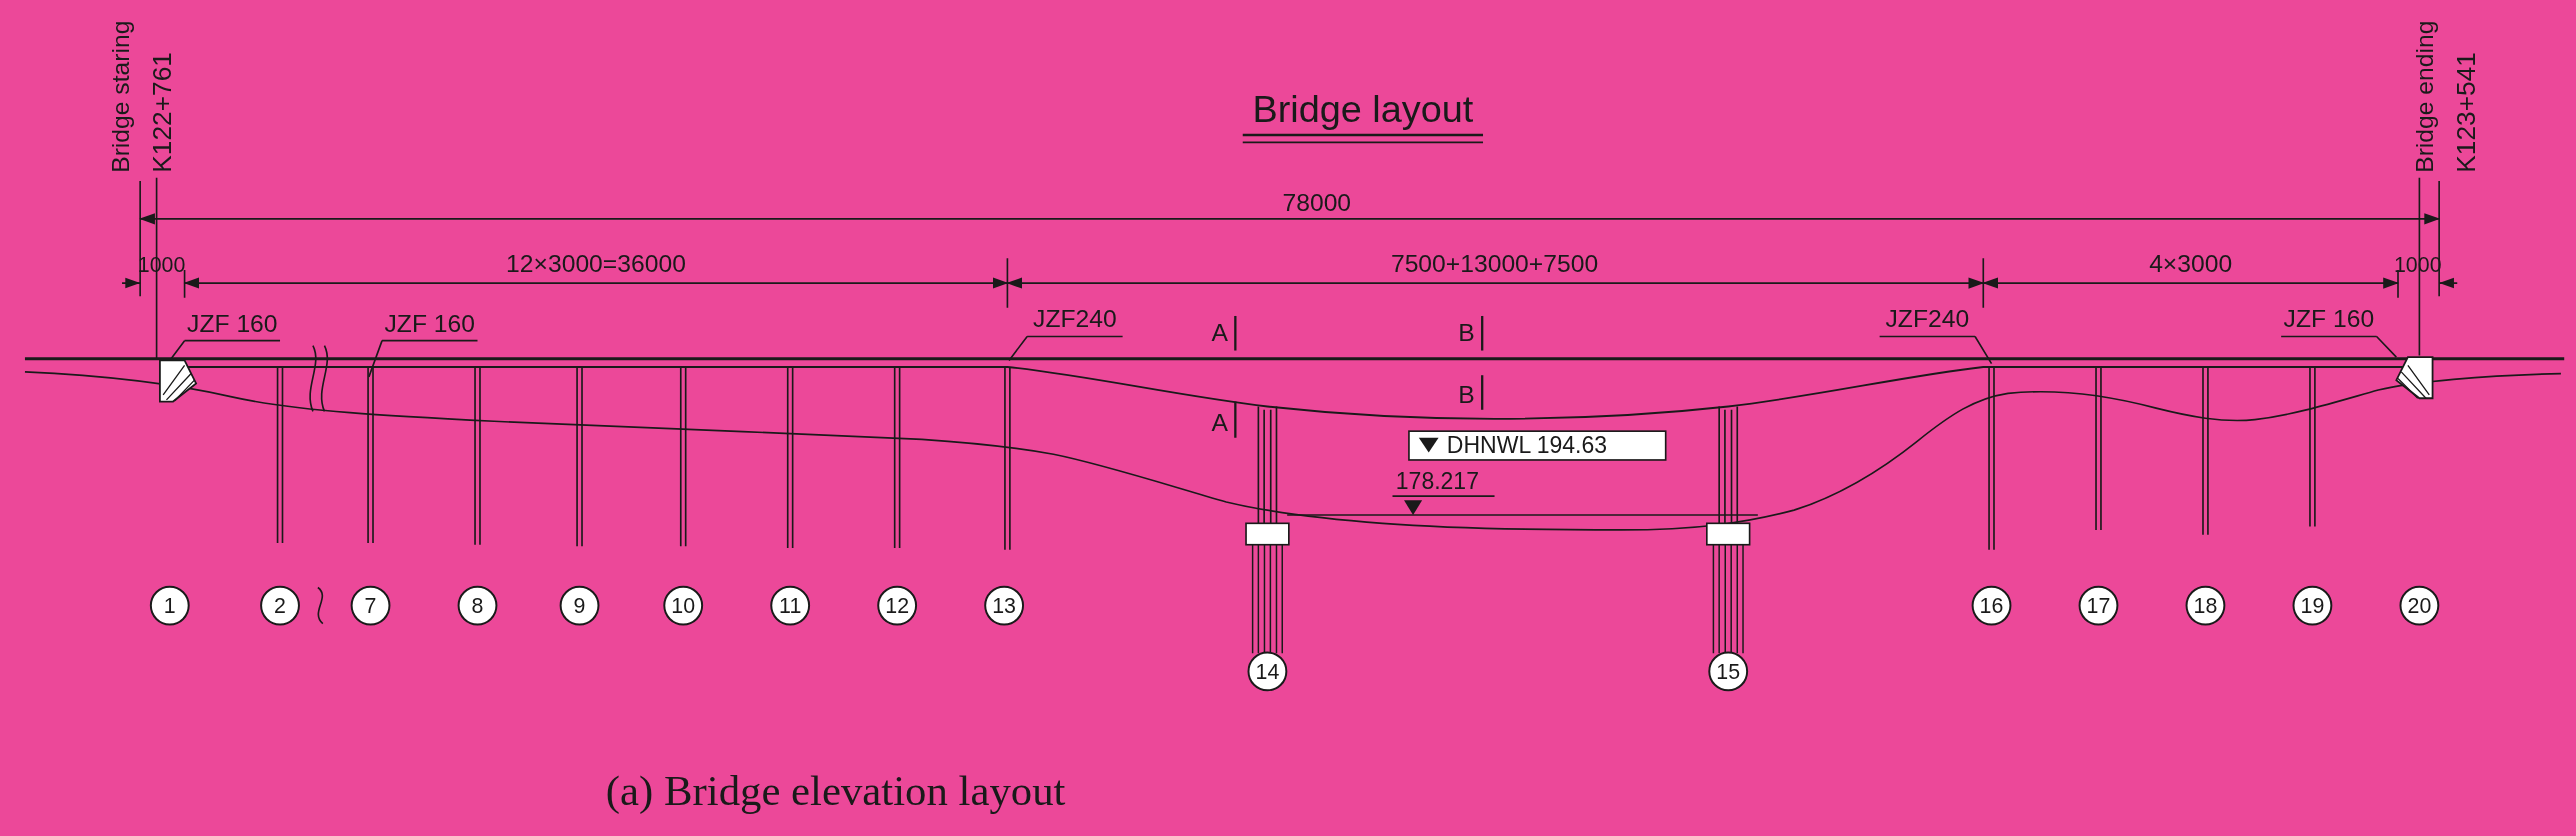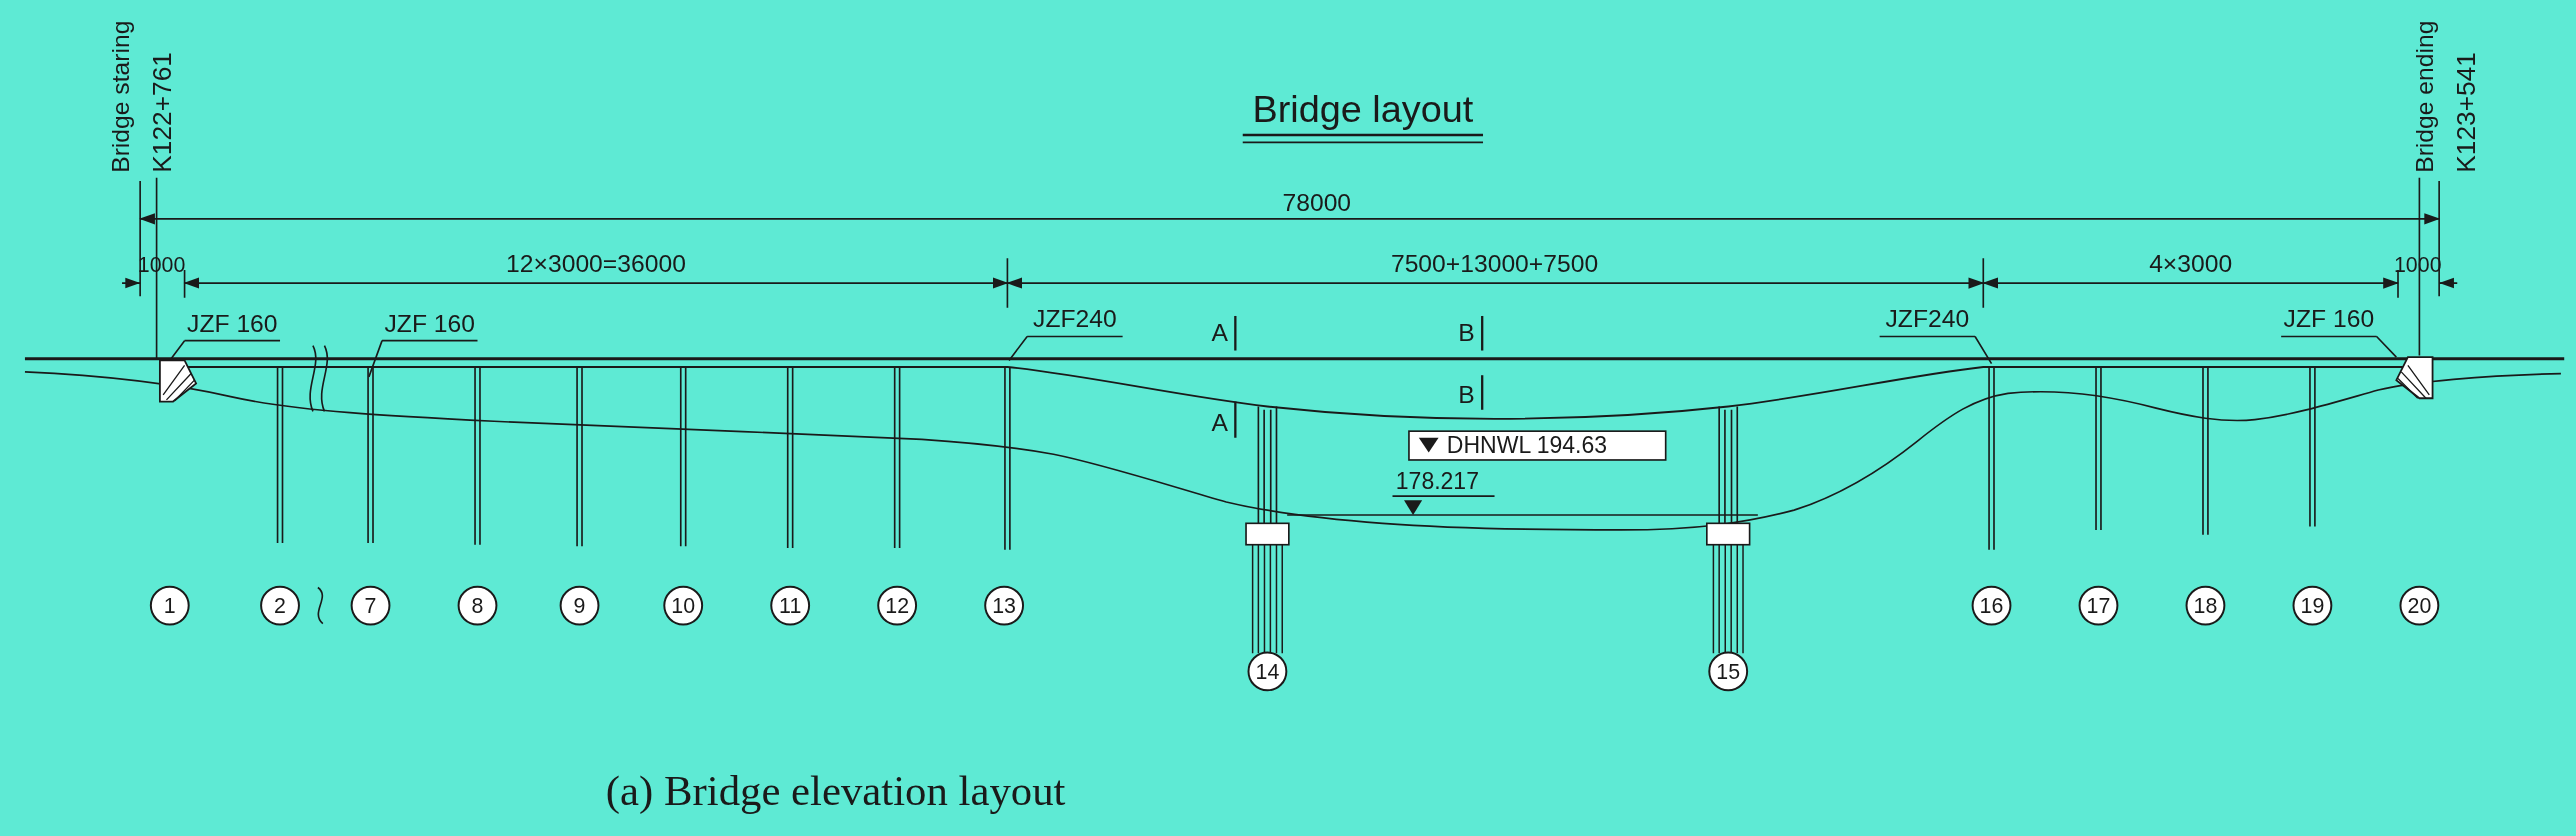--- a/index.html
+++ b/index.html
@@ -1,16 +1,16 @@
 <!DOCTYPE html>
 <html style="font-size:12px"><head>
 <meta charset="utf-8">
 <style>
   html,body{margin:0;padding:0;background:#ffffff;}
-  .page{width:2576px;height:836px;background:#5eead4;overflow:hidden;}
+  .page{width:2576px;height:836px;background:#ec4899;overflow:hidden;}
   svg{display:block;}
   .t{font-family:"Liberation Sans",sans-serif;fill:#1a1a1a;}
   .ts{font-family:"Liberation Serif",serif;fill:#1a1a1a;}
   .ln{stroke:#1a1a1a;fill:none;stroke-linecap:butt;}
   .fw{fill:#ffffff;stroke:#1a1a1a;}
   .fb{fill:#1a1a1a;stroke:none;}
 </style>
 </head>
 <body>
 

